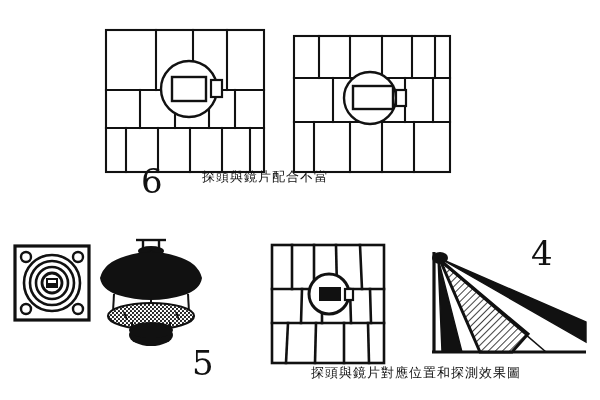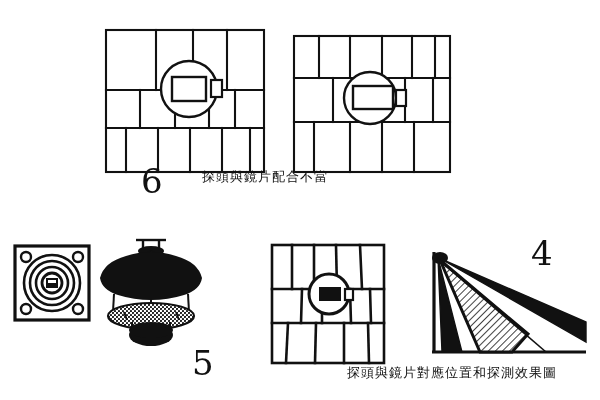--- a/index.html
+++ b/index.html
@@ -42,21 +42,21 @@
     font-family: "DejaVu Serif", serif;
     font-size: 34px;
     font-weight: 400;
     color: #111111;
     line-height: 1;
   }
 
   
   #cap-top      { left: 202px; top: 170px; }
   #cap-left     { left: 22px;  top: 364px; }
-  #cap-bottom   { left: 311px; top: 366px; margin-left: 36px; }
+  #cap-bottom   { left: 311px; top: 366px; }
 
   #num-6 { left: 141px; top: 164px; }
   #num-5 { left: 192px; top: 346px; }
   #num-4 { left: 531px; top: 236px; }
 </style>
 </head>
 <body>
 
 <div class="page">
 

